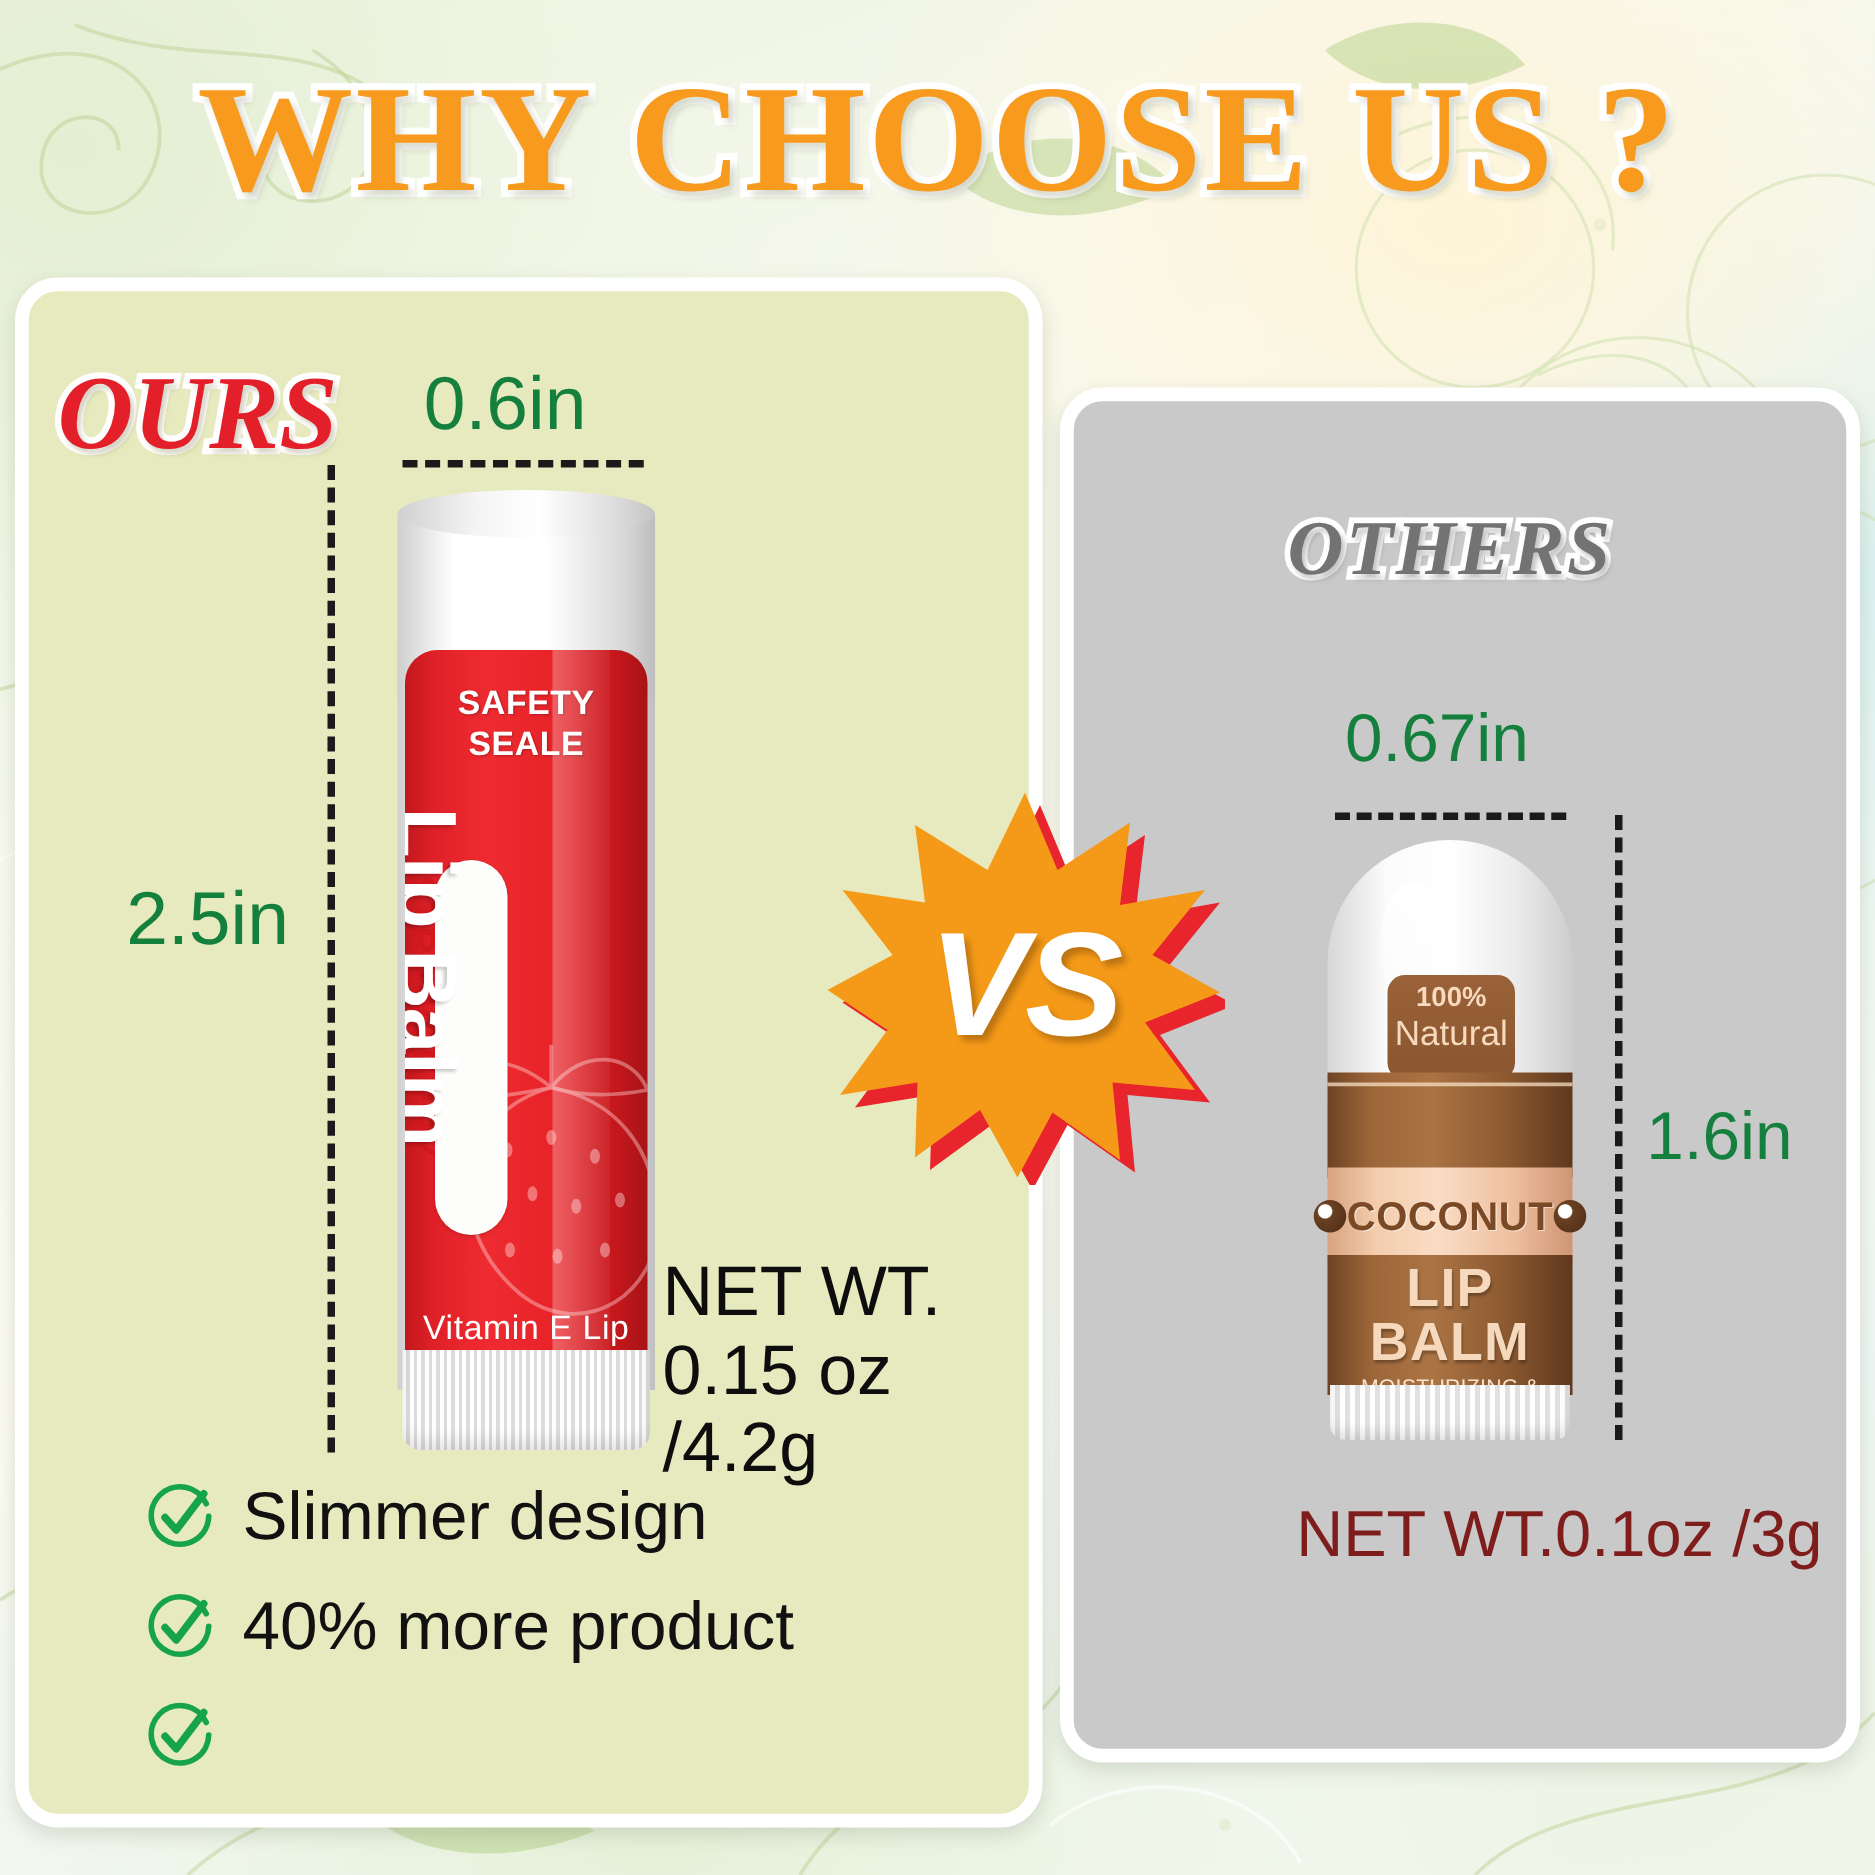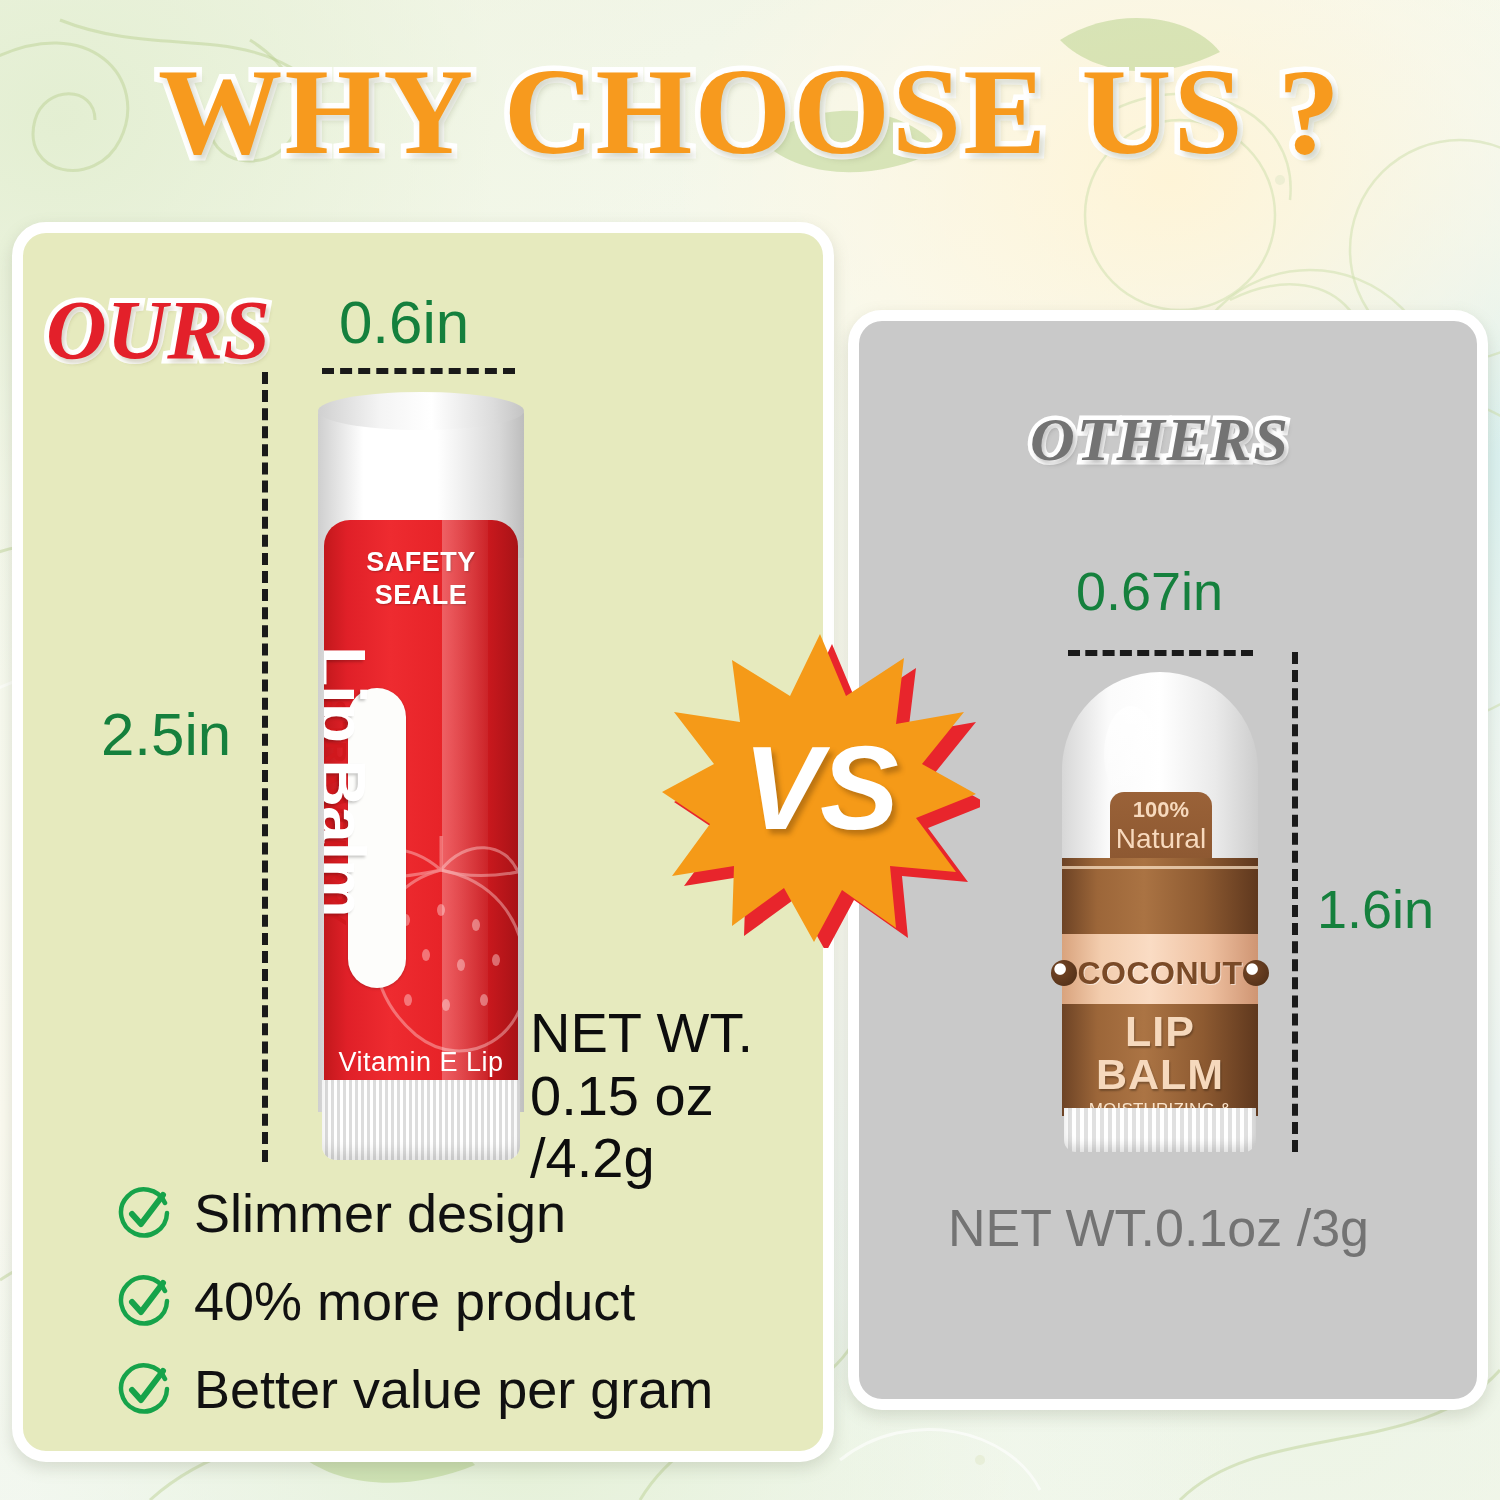--- a/index.html
+++ b/index.html
@@ -142,21 +142,21 @@
   .t2-cap{
     position:absolute;left:0;top:0;width:196px;height:216px;
     border-radius:98px 98px 10px 10px;
     background:linear-gradient(90deg,#d7d7d7 0%,#fbfbfb 24%,#ffffff 50%,#eaeaea 78%,#cdcdcd 100%);
   }
   .t2-caphl{
     position:absolute;left:42px;top:34px;width:54px;height:96px;border-radius:50%;
     background:linear-gradient(180deg,rgba(255,255,255,.92),rgba(255,255,255,0));
   }
   .t2-badge{
-    position:absolute;left:48px;top:120px;width:102px;height:84px;border-radius:14px;
+    position:absolute;left:48px;top:108px;width:102px;height:84px;border-radius:14px;
     background:linear-gradient(180deg,#9a6238 0%,#8a5630 100%);
     color:#f7d9bd;text-align:center;font-size:22px;line-height:1.12;
     padding-top:6px;box-sizing:border-box;font-weight:bold;
   }
   .t2-badge small{display:block;font-size:28px;font-weight:400;}
   .t2-band-top{
     position:absolute;left:0;top:186px;width:196px;height:84px;
     background:linear-gradient(90deg,#6d4325 0%,#9c6639 18%,#aa7343 42%,#8d5a31 72%,#5f381e 100%);
   }
   .t2-band-top:after{
@@ -196,22 +196,22 @@
     color:#ffffff;font-size:118px;font-weight:bold;font-style:italic;
     letter-spacing:-2px;text-shadow:4px 5px 5px rgba(120,70,10,.45);
   }
 
   
   #net-ours{
     position:absolute;left:530px;top:1002px;width:300px;
     font-size:56px;color:#0d0d0d;line-height:1.12;
   }
   #net-others{
-    position:absolute;left:948px;top:1198px;width:470px;text-align:left;
-    font-size:52px;color:#737373;white-space:nowrap;
+    position:absolute;left:988px;top:1198px;width:470px;text-align:right;
+    font-size:52px;color:#7f1d1d;white-space:nowrap;
   }
 
   
   #benefits{position:absolute;left:118px;top:1186px;width:700px;}
   .benefit{display:flex;align-items:center;gap:24px;margin-bottom:34px;}
   .benefit .chk{flex:0 0 auto;width:52px;height:52px;}
   .benefit .btxt{font-size:54px;color:#111111;line-height:1;}
 </style>
 </head>
 <body>
@@ -335,21 +335,20 @@
       <path d="M47 16 A23 23 0 1 0 49 26" fill="none" stroke="#16a34a" stroke-width="4.5" stroke-linecap="round"></path>
       <path d="M14 27 L23 37 L45 8" fill="none" stroke="#16a34a" stroke-width="6" stroke-linecap="round" stroke-linejoin="round"></path>
     </svg>
     <div class="btxt">40% more product</div>
   </div>
   <div class="benefit">
     <svg class="chk" viewBox="0 0 52 52">
       <path d="M47 16 A23 23 0 1 0 49 26" fill="none" stroke="#16a34a" stroke-width="4.5" stroke-linecap="round"></path>
       <path d="M14 27 L23 37 L45 8" fill="none" stroke="#16a34a" stroke-width="6" stroke-linecap="round" stroke-linejoin="round"></path>
     </svg>
-    <div class="btxt">Better value per gram</div>
   </div>
 </div>
 
 <div id="panel-others" class="panel"></div>
 
 <div id="others-head" class="brandhead">OTHERS</div>
 
 <div id="m-width-others" class="meas">0.67in</div>
 <div id="d-w-others" class="dashline-h"></div>
 <div id="m-height-others" class="meas">1.6in</div>

